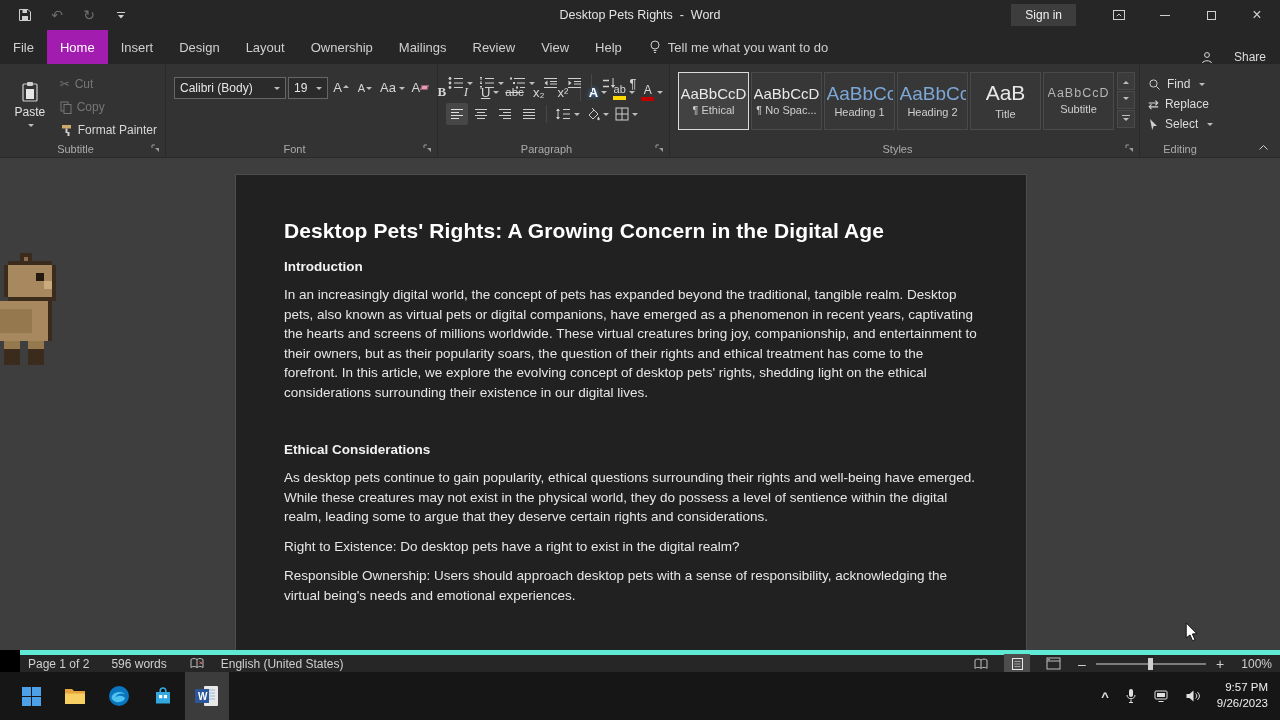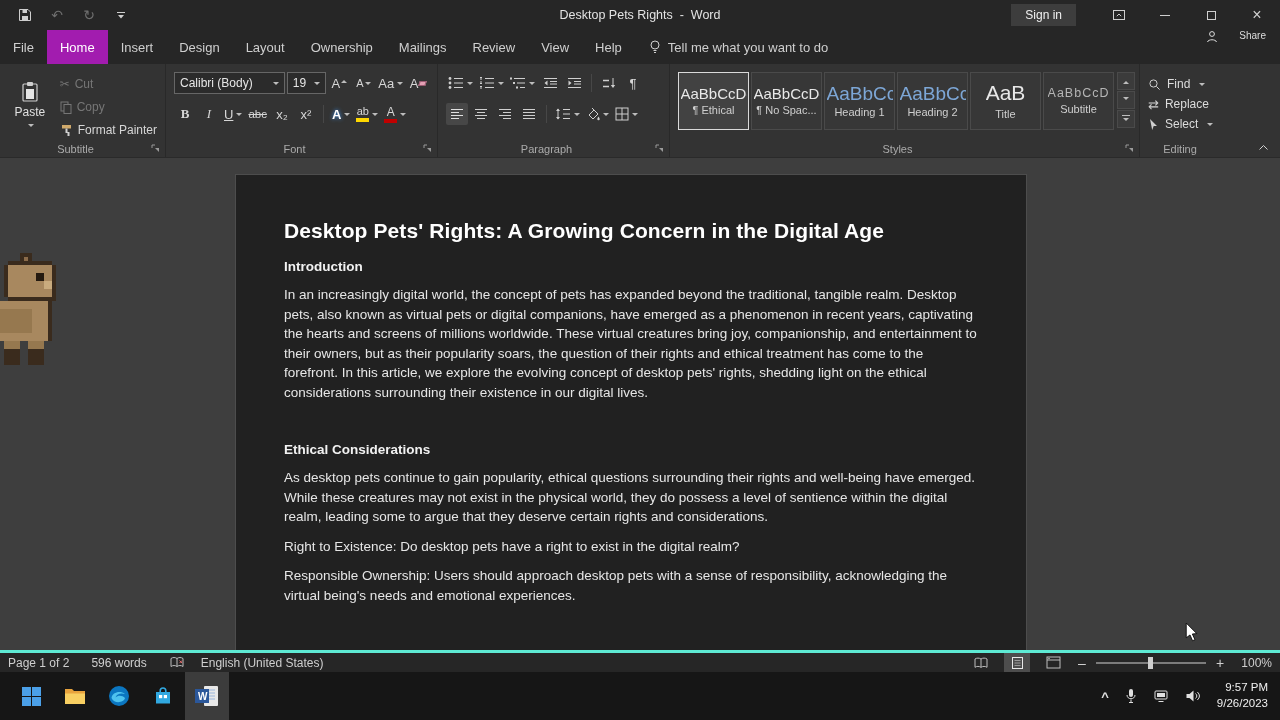--- a/index.html
+++ b/index.html
@@ -17,21 +17,21 @@
   .signin { background:#3d3d3d; color:#f0f0f0; font-size:12px; padding:4px 14px; margin-right:20px; }
   .winbtn { width:46px; height:30px; display:flex; align-items:center; justify-content:center; color:#cfcfcf; font-size:14px; }
   .mini-bar { width:10px; height:1px; background:#cfcfcf; display:inline-block; }
   .max-box { width:9px; height:9px; border:1px solid #cfcfcf; display:inline-block; }
 
   
   .tabrow { height:34px; background:#262626; display:flex; align-items:stretch; position:relative; flex:0 0 auto; }
   .tab { display:flex; align-items:center; padding:0 13px; font-size:13px; color:#cfcfcf; }
   .tab.active { background:#a21caf; color:#ffffff; }
   .tellme { display:flex; align-items:center; gap:7px; margin-left:14px; color:#cfcfcf; font-size:13px; }
-  .share { position:absolute; right:14px; top:0; height:34px; display:flex; align-items:flex-start; gap:20px; color:#dcdcdc; font-size:10px; }
+  .share { position:absolute; right:14px; top:0; height:34px; display:flex; align-items:flex-end; gap:20px; color:#dcdcdc; font-size:12px; }
 
   
   .ribbon { height:94px; background:#333333; display:flex; position:relative; border-bottom:1px solid #2a2a2a; flex:0 0 auto; }
   .rgroup { position:relative; border-right:1px solid #292929; height:100%; }
   .gbody { padding:8px 8px 20px 8px; display:flex; }
   .glabel { position:absolute; bottom:2px; left:0; right:14px; text-align:center; font-size:11px; color:#ababab; }
   .launcher { position:absolute; bottom:3px; right:4px; width:10px; height:10px; }
   .rrow { display:flex; align-items:center; gap:2px; }
   .rbtn { min-width:22px; height:22px; display:flex; align-items:center; justify-content:center; color:#d6d6d6; font-size:13px; border-radius:2px; padding:0 2px; }
   .rbtn.on { background:#474747; }
@@ -78,21 +78,21 @@
   .docarea { flex:1 1 auto; background:#3e3e3e; position:relative; overflow:hidden; }
   .page { position:absolute; left:235px; top:16px; width:792px; height:620px; background:#212121; border:1px solid #4d4d4d; padding:44px 48px 0 48px; }
   .doc-title { font-size:21px; font-weight:bold; color:#ffffff; margin-bottom:16px; letter-spacing:.1px; }
   .doc-h { font-size:13.5px; font-weight:bold; color:#f2f2f2; margin-bottom:11px; }
   .doc-h.spaced { margin-top:40px; }
   .doc-p { font-size:13.5px; line-height:19.5px; color:#e6e6e6; margin-bottom:10px; }
   .pet { position:absolute; left:0; top:95px; }
   .cursor { position:absolute; left:1185px; top:464px; pointer-events:none; }
 
   
-  .statusbar { height:22px; background:#262626; border-top:3px solid #5eead4; display:flex; align-items:center; padding:0 8px; font-size:12px; color:#cfcfcf; flex:0 0 auto; }
+  .statusbar { height:22px; background:#262626; border-top:5px solid #5eead4; display:flex; align-items:center; padding:0 8px; font-size:12px; color:#cfcfcf; flex:0 0 auto;margin-left:20px; }
   .sb-item { margin-right:22px; white-space:nowrap; }
   .sb-right { margin-left:auto; display:flex; align-items:center; gap:10px; }
   .viewbtn { width:26px; height:20px; display:flex; align-items:center; justify-content:center; }
   .viewbtn.on { background:#4d4d4d; }
   .zoomwrap { display:flex; align-items:center; gap:8px; }
   .zoom-sign { font-size:14px; color:#cfcfcf; width:12px; text-align:center; }
   .ztrack { width:110px; height:2px; background:#7c7c7c; position:relative; }
   .zhandle { position:absolute; left:52px; top:-5px; width:5px; height:12px; background:#cfcfcf; }
   .zpct { width:38px; text-align:right; }
 
@@ -219,21 +219,21 @@
       <div class="glabel">Subtitle</div>
       <div class="launcher">
         <svg width="9" height="9" viewBox="0 0 9 9">
           <path d="M1 4V1h3" fill="none" stroke="#9a9a9a"></path>
             <path d="M4 4h4v4z" fill="#9a9a9a"></path>
         </svg>
       </div>
     </div>
 
     <div class="rgroup" style="width:272px;">
-      <div class="gbody" style="flex-direction:column; gap:0;">
+      <div class="gbody" style="flex-direction:row; gap:0;">
         <div class="rrow">
           <div class="combo" style="width:112px;">
             <span style="white-space:nowrap;overflow:hidden;">Calibri (Body)</span>
             <span class="car"></span>
           </div>
           <div class="combo" style="width:40px;">
             <span>19</span>
             <span class="car"></span>
           </div>
           <div class="rbtn">

